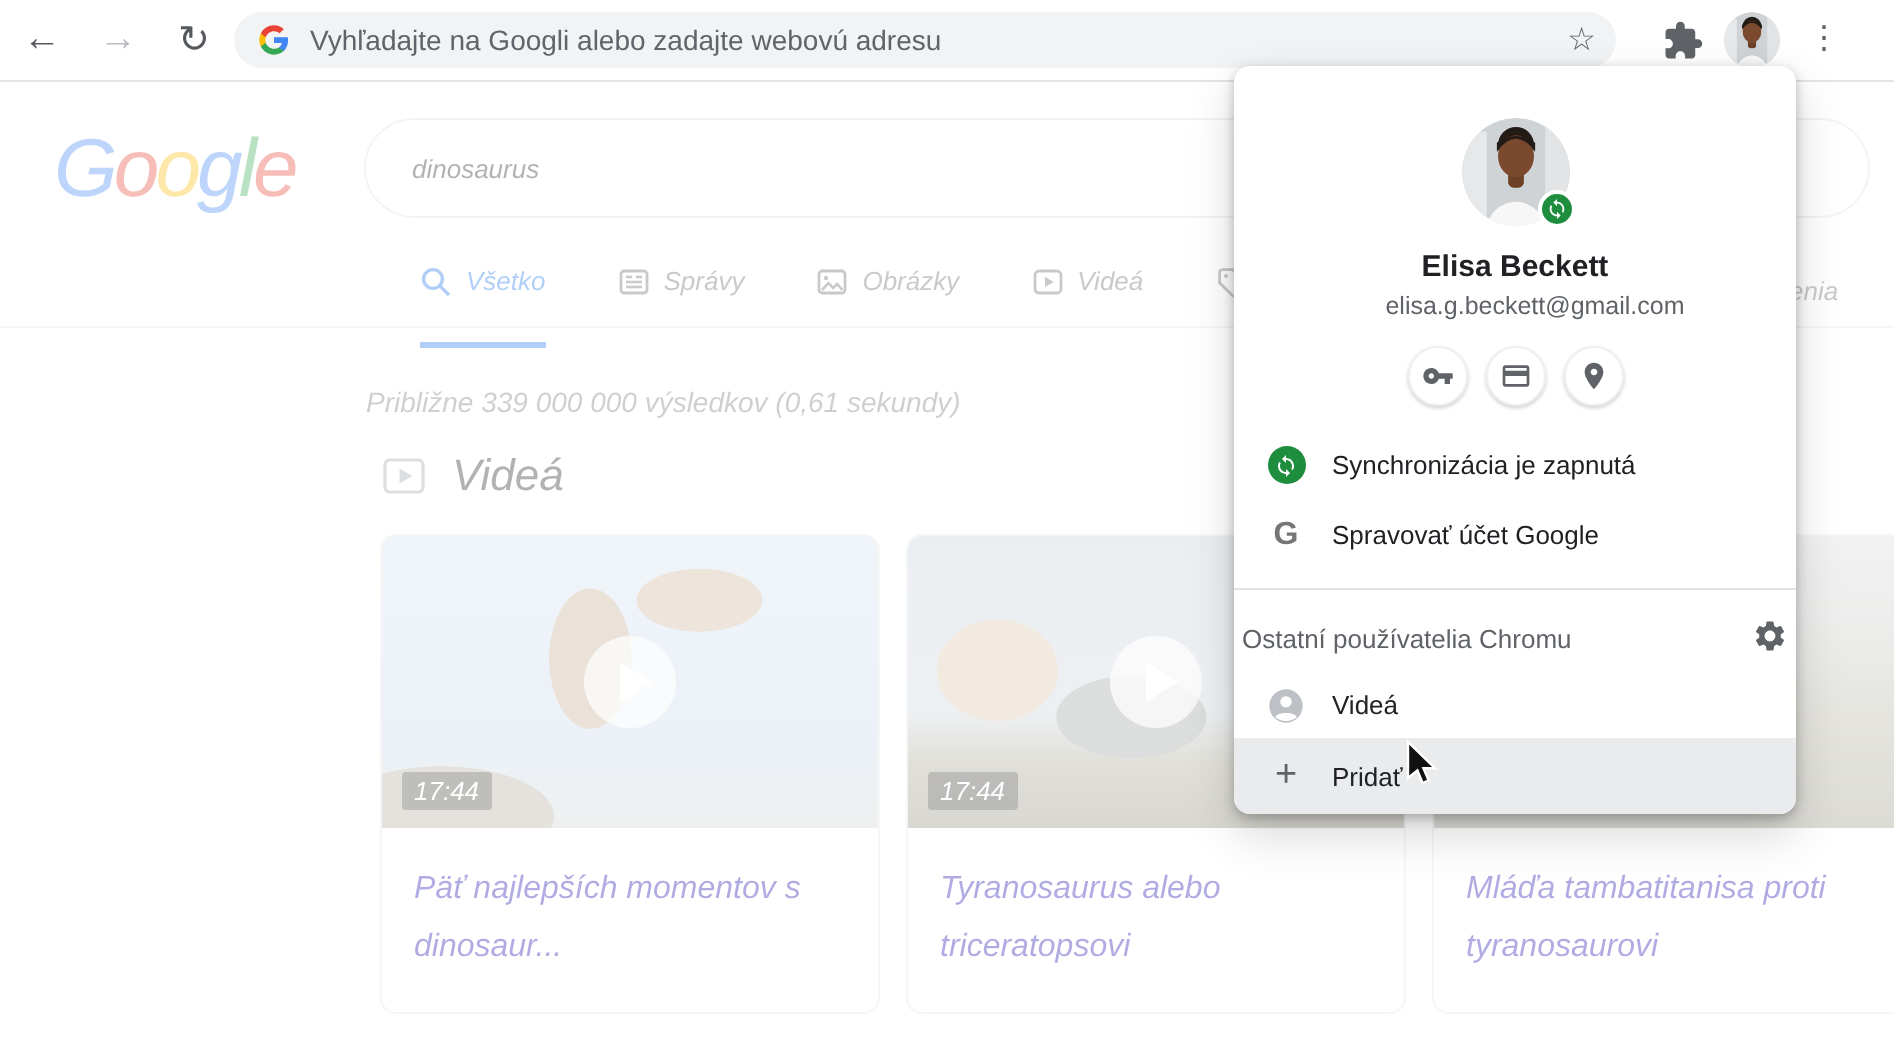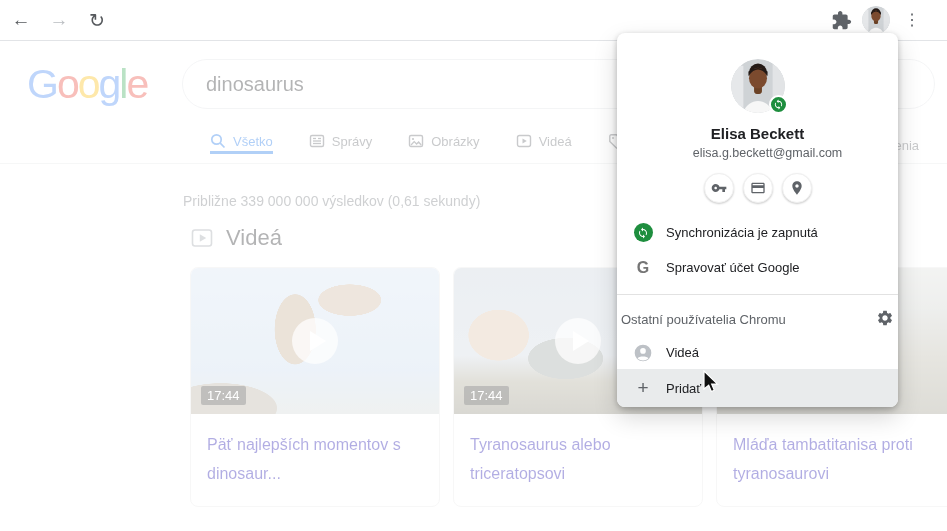--- a/index.html
+++ b/index.html
@@ -21,33 +21,33 @@
   .omnibox-text { margin-left:10px; font-size:14px; color:#60646b; flex:1;
                   white-space:nowrap; overflow:hidden; }
   .star { font-size:16px; color:#5f6368; }
   .ext-icon { position:absolute; left:831px; top:10px; width:21px; height:21px; color:#5f6368; }
   .tb-avatar { position:absolute; left:862px; top:6px; width:28px; height:28px;
                border-radius:50%; overflow:hidden; }
   .kebab { position:absolute; left:903px; top:8px; width:18px; height:24px;
            color:#5f6368; font-size:16px; line-height:24px; text-align:center; letter-spacing:0; }
 
   
-  .page { position:absolute; left:0; top:41px; width:793px; height:490px; opacity:0.34; }
+  .page { position:absolute; left:0; top:41px; width:793px; height:490px; opacity:0.34;font-style:italic; }
 
   .glogo { position:absolute; left:27px; top:20px; font-size:41px; font-weight:500;
            letter-spacing:-2px; }
   .searchbox { position:absolute; left:182px; top:18px; width:753px; height:50px;
                background:#fff; border:1px solid #dfe1e5; border-radius:25px;
                display:flex; align-items:center; padding-left:23px; }
-  .searchbox .query { font-size:20px; color:#202124; }
+  .searchbox .query { font-size:13px; color:#202124; }
 
   .tabs-divider { position:absolute; left:0; top:122px; width:947px; height:1px; background:#e4e6e8; }
   .tabs { position:absolute; left:210px; top:92px; display:flex; gap:36px; }
-  .tab { display:flex; align-items:center; gap:7px; font-size:13px; color:#5f6368;
-         padding-bottom:2px; border-bottom:3px solid transparent; }
+  .tab { display:flex; gap:7px; font-size:13px; color:#5f6368;
+         padding-bottom:22px; border-bottom:3px solid transparent; }
   .tab svg { width:16px; height:16px; }
   .tab.selected { color:#1a73e8; border-bottom-color:#1a73e8; }
   .settings-partial { position:absolute; left:888px; top:97px; font-size:13px; color:#5f6368; }
 
   .stats { position:absolute; left:183px; top:152px; font-size:14px; color:#70757a; }
 
   .videos-heading { position:absolute; left:191px; top:184px; display:flex; align-items:center; gap:13px;
                     font-size:22px; color:#202124; }
   .videos-heading svg { width:22px; height:22px; }
 
@@ -139,20 +139,30 @@
     </g>
     <path id="sync-path" d="M12 4V1L8 5l4 4V6c3.31 0 6 2.69 6 6 0 1.01-.25 1.97-.7 2.8l1.46 1.46C19.54 15.03 20 13.57 20 12c0-4.42-3.58-8-8-8zm0 14c-3.31 0-6-2.69-6-6 0-1.01.25-1.97.7-2.8L5.24 7.74C4.46 8.97 4 10.43 4 12c0 4.42 3.58 8 8 8v3l4-4-4-4v3z"></path>
   </defs>
 </svg>
 
 <div class="toolbar">
   <div class="nav-btn">←</div>
   <div class="nav-btn disabled">→</div>
   <div class="nav-btn">↻</div>
 
+  <div class="omnibox">
+    <svg class="g16" viewBox="0 0 48 48">
+      <path fill="#4285F4" d="M45.12 24.5c0-1.56-.14-3.06-.4-4.5H24v8.51h11.84c-.51 2.75-2.06 5.08-4.39 6.64v5.52h7.11c4.16-3.83 6.56-9.47 6.56-16.17z"></path>
+      <path fill="#34A853" d="M24 46c5.94 0 10.92-1.97 14.56-5.33l-7.11-5.52c-1.97 1.32-4.49 2.1-7.45 2.1-5.73 0-10.58-3.87-12.31-9.07H4.34v5.7C7.96 41.07 15.4 46 24 46z"></path>
+      <path fill="#FBBC05" d="M11.69 28.18C11.25 26.86 11 25.45 11 24s.25-2.86.69-4.18v-5.7H4.34C2.85 17.09 2 20.45 2 24c0 3.55.85 6.91 2.34 9.88l7.35-5.7z"></path>
+      <path fill="#EA4335" d="M24 10.75c3.23 0 6.13 1.11 8.41 3.29l6.31-6.31C34.91 4.18 29.93 2 24 2 15.4 2 7.96 6.93 4.34 14.12l7.35 5.7c1.73-5.2 6.58-9.07 12.31-9.07z"></path>
+    </svg>
+    <div class="omnibox-text">Vyhľadajte na Googli alebo zadajte webovú adresu</div>
+    <div class="star">☆</div>
+  </div>
 
   <svg class="ext-icon" viewBox="0 0 24 24">
     <path fill="currentColor" d="M20.5 11H19V7c0-1.1-.9-2-2-2h-4V3.5C13 2.12 11.88 1 10.5 1S8 2.12 8 3.5V5H4c-1.1 0-1.99.9-1.99 2v3.8H3.5c1.49 0 2.7 1.21 2.7 2.7s-1.21 2.7-2.7 2.7H2V20c0 1.1.9 2 2 2h3.8v-1.5c0-1.49 1.21-2.7 2.7-2.7 1.49 0 2.7 1.21 2.7 2.7V22H17c1.1 0 2-.9 2-2v-4h1.5c1.38 0 2.5-1.12 2.5-2.5S21.88 11 20.5 11z"></path>
   </svg>
 
   <div class="tb-avatar">
     <svg viewBox="0 0 48 48" width="28" height="28">
         <use href="#avatar-art"></use>
       </svg>
   </div>

